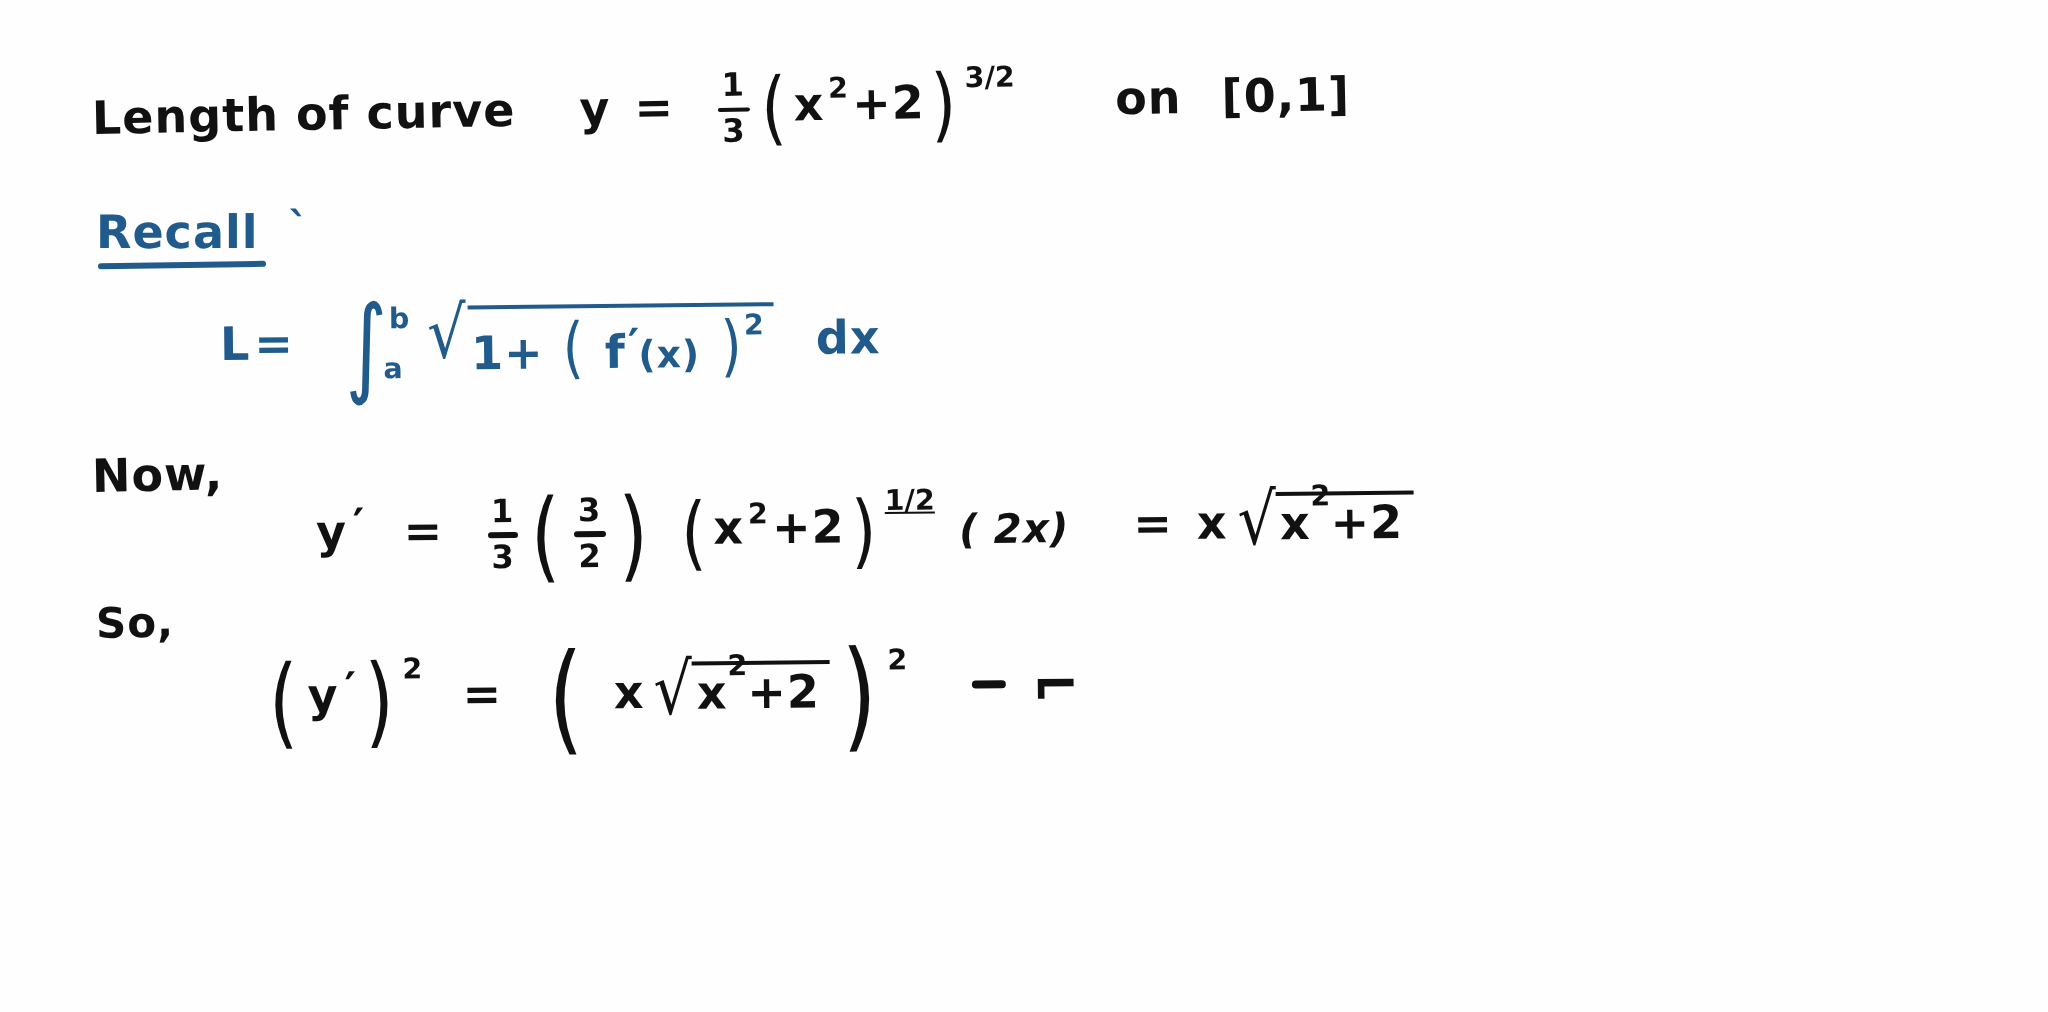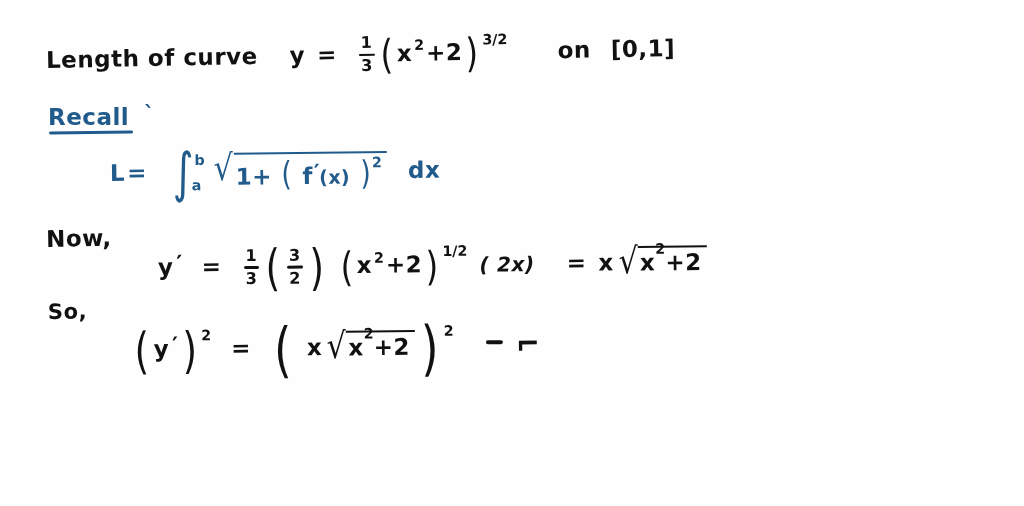--- a/index.html
+++ b/index.html
@@ -279,21 +279,21 @@
         <span class="bar"></span>
         <span class="den">2</span>
       </span>
       <span class="pbig2">)</span>
       <span class="gap-sm"></span>
       <span class="pbig">(</span>
       <span>x</span>
         <span class="sup">2</span>
       <span>+2</span>
       <span class="pbig">)</span>
-      <span class="sup" style="top:-0.95em;">1/2</span>
+      <span class="sup" style="top:-0.95em;text-decoration:underline;">1/2</span>
       <span class="gap-sm"></span>
       <span style="font-size:0.88em;font-style:italic;">( 2x)</span>
       <span class="gap-lg"></span>
       <span>=</span>
       <span class="gap-sm"></span>
       <span>x</span>
       <span class="radical">
         <span class="rsign">√</span>
         <span class="rbody">
           <span>x</span><span class="sup">2</span><span>+2</span>

